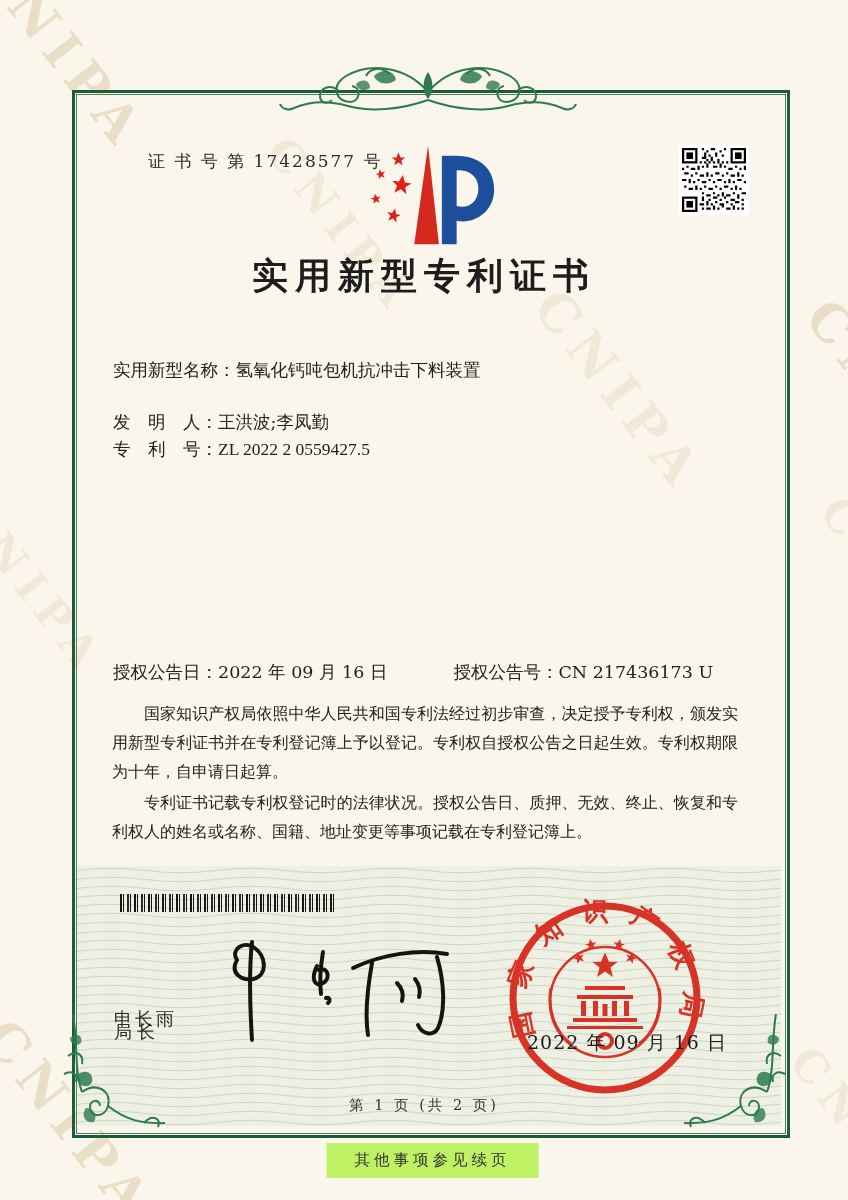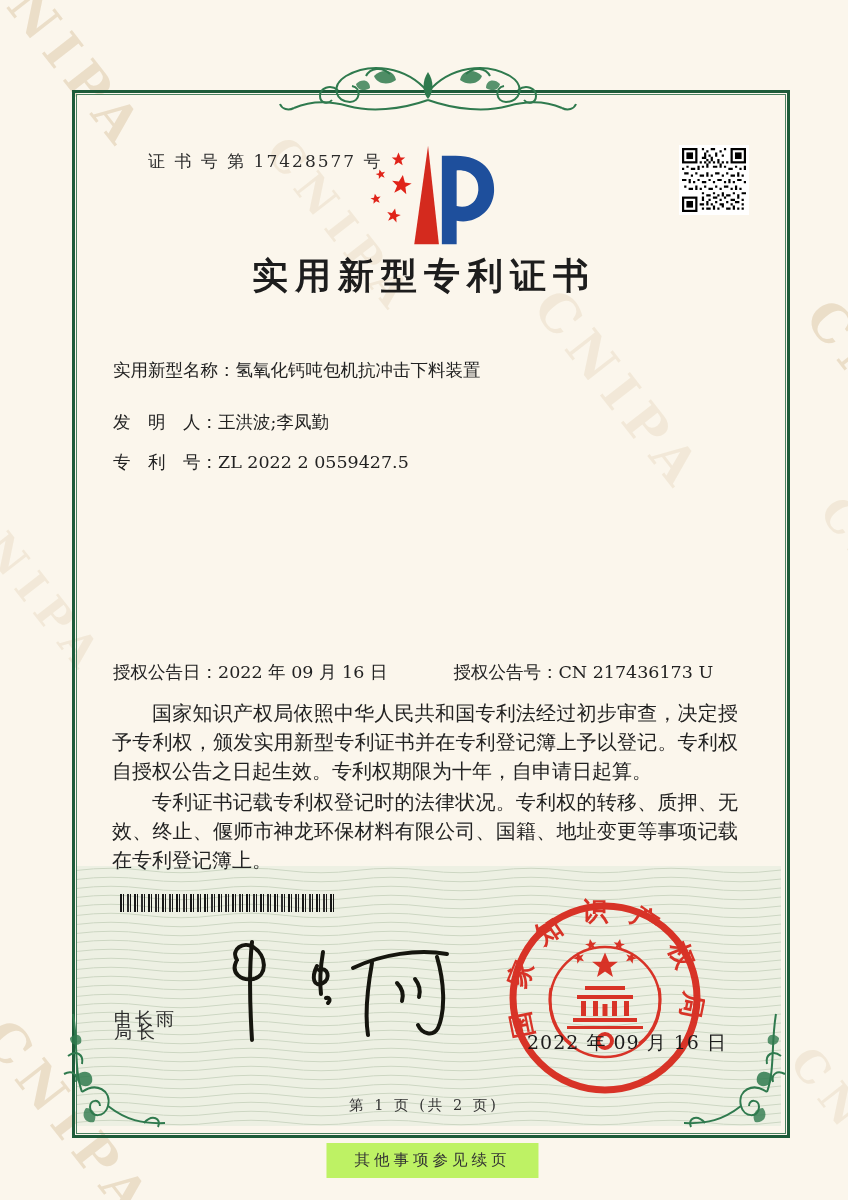--- a/index.html
+++ b/index.html
@@ -35,21 +35,21 @@
   .title{position:absolute;left:0;top:252px;width:100%;text-align:center;font-size:36px;
          font-weight:bold;letter-spacing:7px;color:#1d1d1d;z-index:2;}
 
   
   .row{position:absolute;left:113px;font-size:17.5px;white-space:nowrap;z-index:2;color:#222;}
   .row .lbl{color:#222;}
   .row .val{color:#222;}
   .grant-no{margin-left:66px;}
 
   
-  .bodytext{position:absolute;left:112px;top:699px;width:626px;font-size:20px;
+  .bodytext{position:absolute;left:112px;top:699px;width:626px;font-size:16px;
             line-height:29px;text-align:justify;z-index:2;color:#222;}
   .bodytext p{margin:0 0 2px 0;text-indent:2em;}
 
   
   .barcode{position:absolute;left:120px;top:894px;width:215px;height:18px;z-index:2;
     background:repeating-linear-gradient(90deg,
       #161616 0 2px, rgba(0,0,0,0) 2px 3px,
       #161616 3px 4px, rgba(0,0,0,0) 4px 7px,
       #2b2b2b 7px 9px, rgba(0,0,0,0) 9px 10px,
       #161616 10px 11px, rgba(0,0,0,0) 11px 14px);}
@@ -194,30 +194,30 @@
   </svg>
 
   <div class="title">实用新型专利证书</div>
 
   <div class="row" style="top:358px;">
     <span class="lbl">实用新型名称：</span><span class="val">氢氧化钙吨包机抗冲击下料装置</span>
   </div>
   <div class="row" style="top:410px;">
     <span class="lbl">发　明　人：</span><span class="val">王洪波;李凤勤</span>
   </div>
-  <div class="row" style="top:450px;">
+  <div class="row" style="top:437px;font-family:Liberation Serif, serif;">
     <span class="lbl">专　利　号：</span><span class="val">ZL 2022 2 0559427.5</span>
   </div>
   <div class="row" style="top:660px;">
     <span class="lbl">授权公告日：</span><span class="val">2022 年 09 月 16 日</span><span class="grant-no"><span class="lbl">授权公告号：</span><span class="val">CN 217436173 U</span></span>
   </div>
 
   <div class="bodytext">
     <p>国家知识产权局依照中华人民共和国专利法经过初步审查，决定授予专利权，颁发实用新型专利证书并在专利登记簿上予以登记。专利权自授权公告之日起生效。专利权期限为十年，自申请日起算。</p>
-    <p>专利证书记载专利权登记时的法律状况。专利权的转移、质押、无效、终止、偃师市神龙环保材料有限公司、国籍、地址变更等事项记载在专利登记簿上。</p>
+    <p>专利证书记载专利权登记时的法律状况。授权公告日、质押、无效、终止、恢复和专利权人的姓名或名称、国籍、地址变更等事项记载在专利登记簿上。</p>
   </div>
 
   <div class="barcode"></div>
 
   <div class="director-label">局长</div>
   <div class="director-name">申长雨</div>
 
   <svg class="sig" width="232" height="108" viewBox="0 0 232 108">
     <g stroke="#15150e" stroke-width="4" fill="none" stroke-linecap="round" stroke-linejoin="round">
       <path d="M30,6 C27,34 28,72 30,104"></path>

